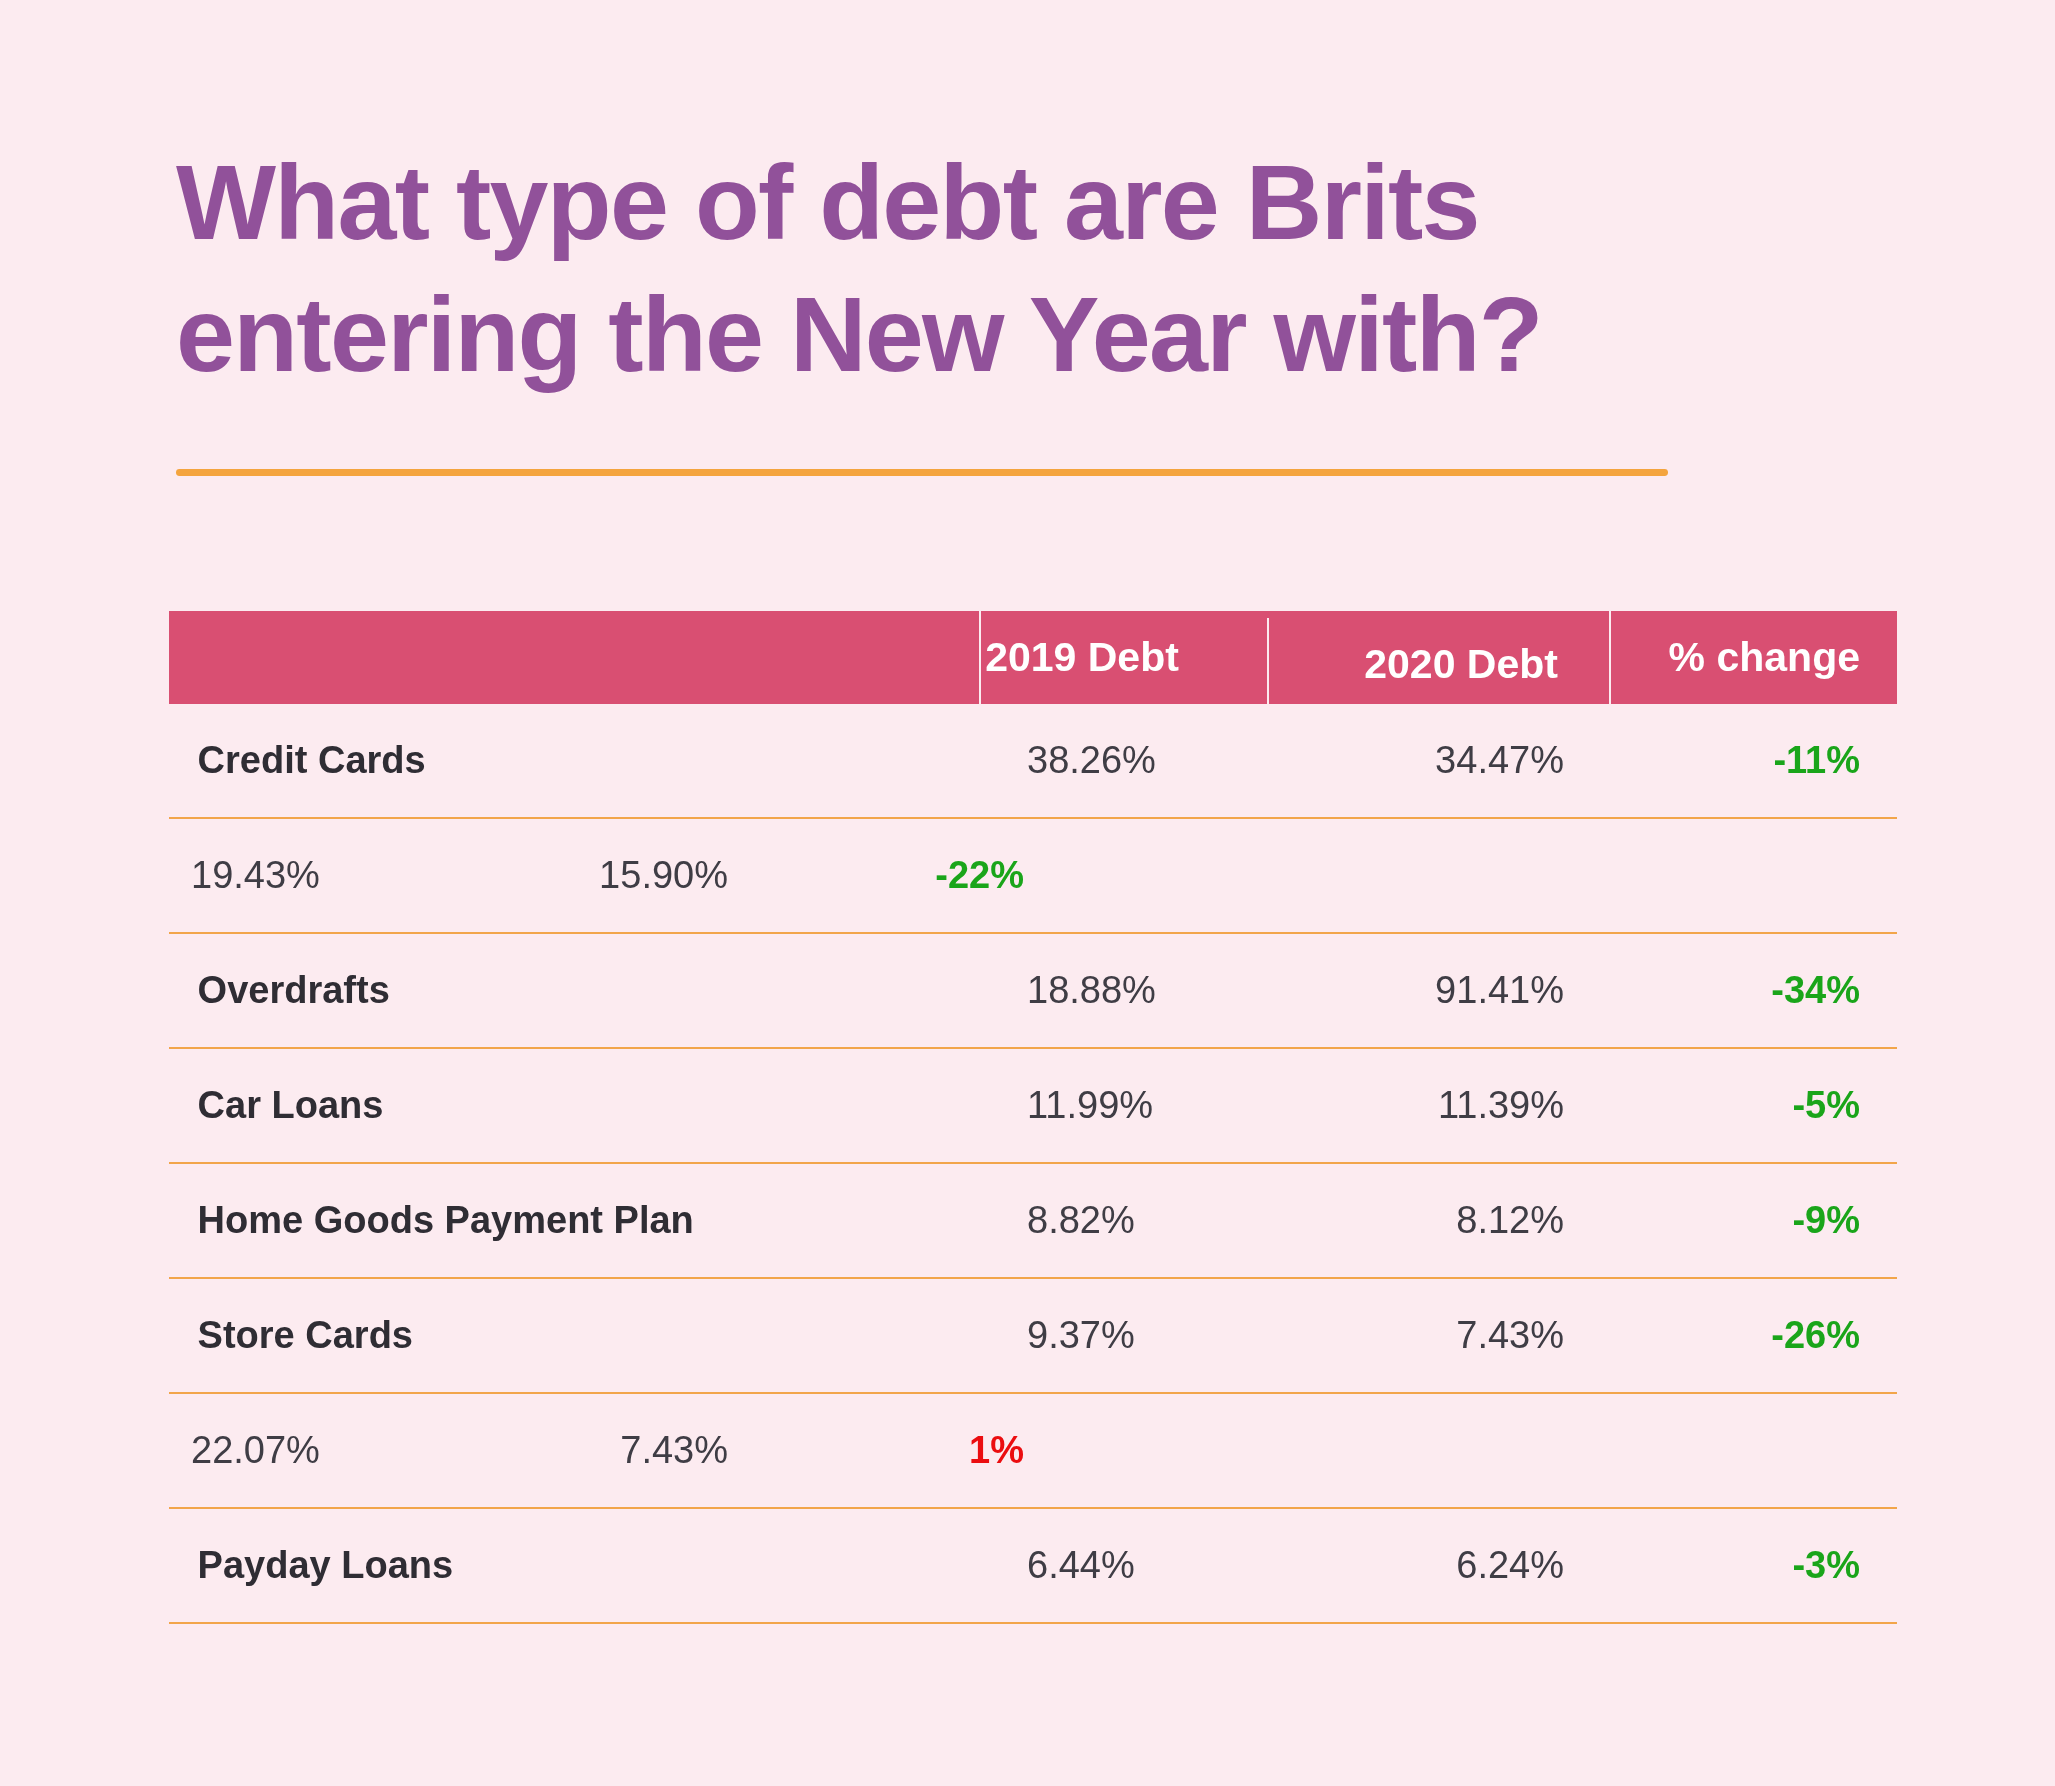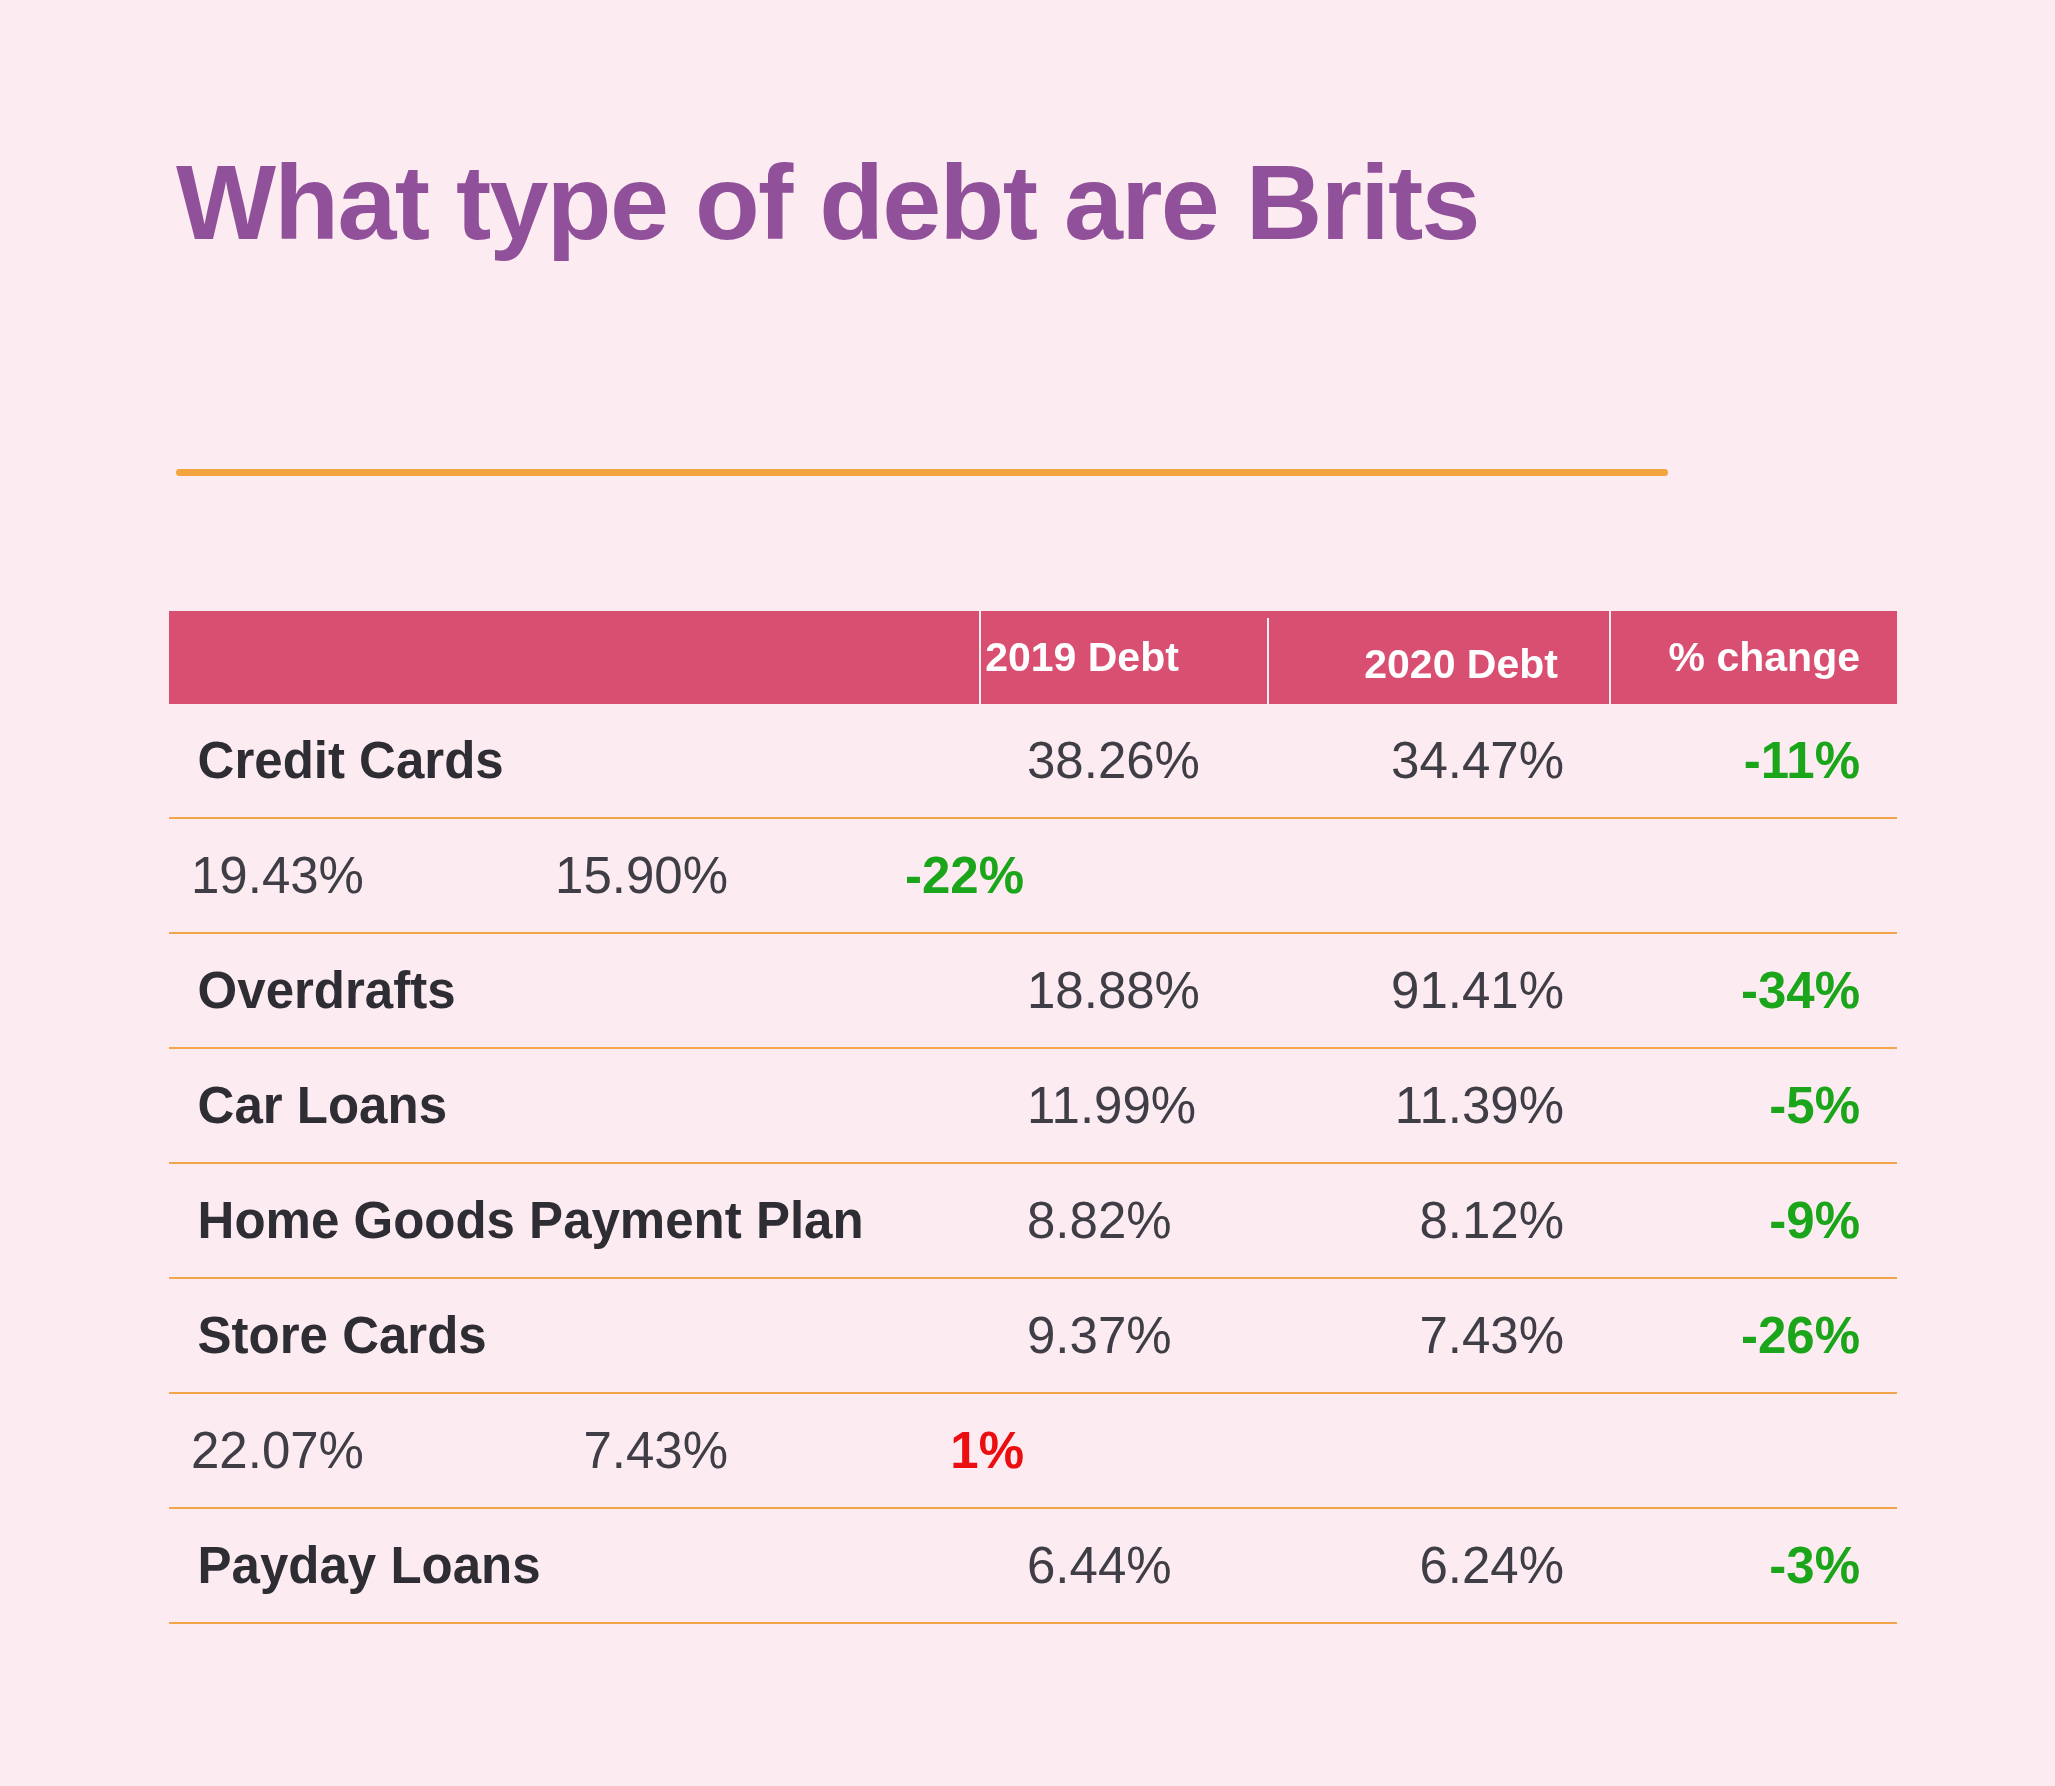--- a/index.html
+++ b/index.html
@@ -27,35 +27,36 @@
     display:flex;height:93px;background:var(--header_bg);
     color:var(--header_text);font-weight:700;font-size:41px;
   }
   .th{box-sizing:border-box;height:100%;display:flex;align-items:center;}
   .th1{width:836px;}
   .th2{width:297px;border-left:2.3px solid var(--bg);padding-left:4px;}
   .th3{width:351px;border-left:2.3px solid var(--bg);justify-content:flex-end;padding-right:51px;margin-top:7px;}
   .th4{width:296px;border-left:2.3px solid var(--bg);justify-content:flex-end;padding-right:37px;}
   .row{
     display:flex;align-items:center;height:115px;box-sizing:border-box;
-    border-bottom:2.3px solid var(--divider);font-size:51px;
+    border-bottom:2.3px solid var(--divider);font-size:38px;
   }
   .cell{box-sizing:border-box;}
   .c1{width:836px;padding-left:28.6px;font-weight:700;color:var(--label);}
   .c2{width:297px;padding-left:22px;color:var(--value);}
   .c3{width:299px;text-align:right;padding-right:37px;color:var(--value);}
   .c4{width:296px;text-align:right;padding-right:37px;font-weight:700;}
   .c4.down{color:var(--green);}
   .c4.up{color:var(--red);}
 </style>
 </head>
 <body>
 
 <h1 class="title" style="margin:0;">
   <div>What type of debt are Brits</div>
+  <div>entering the New Year with?</div>
 </h1>
 
 <div class="rule"></div>
 
 <div class="table">
   <div class="thead">
     <div class="th th1"></div>
     <div class="th th2">2019 Debt</div>
     <div class="th th3">2020 Debt</div>
     <div class="th th4">% change</div>

